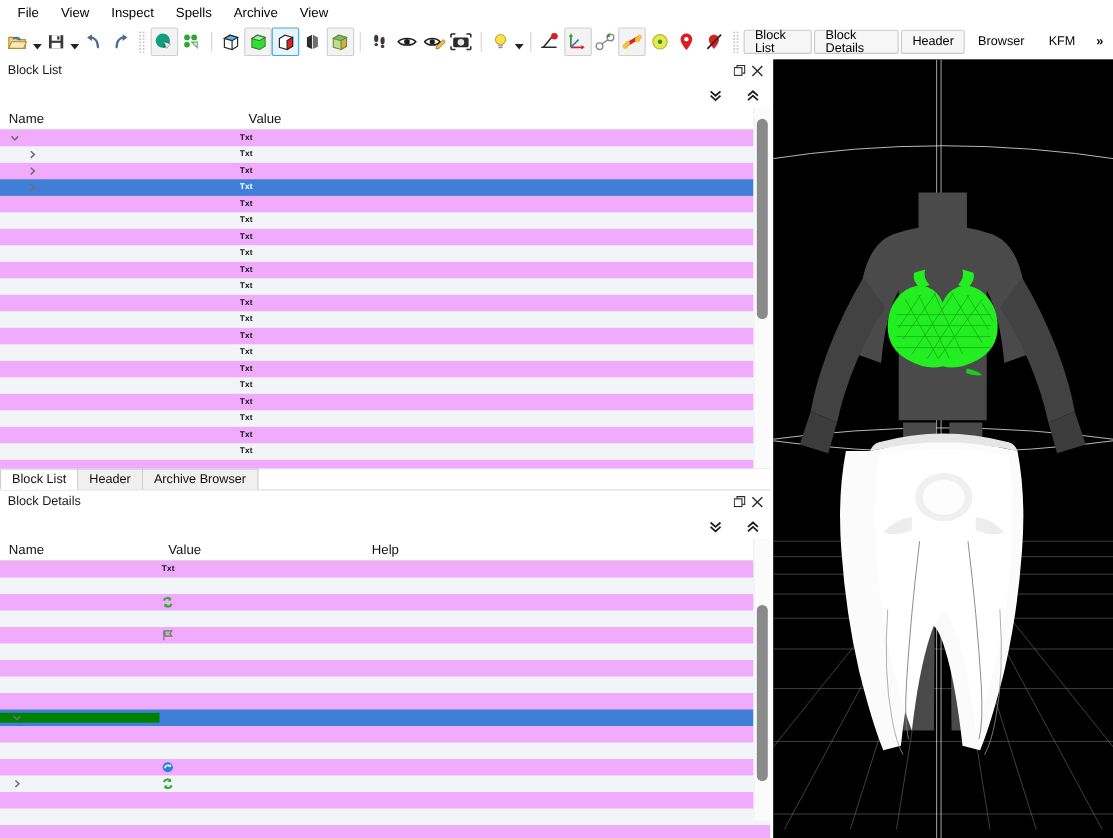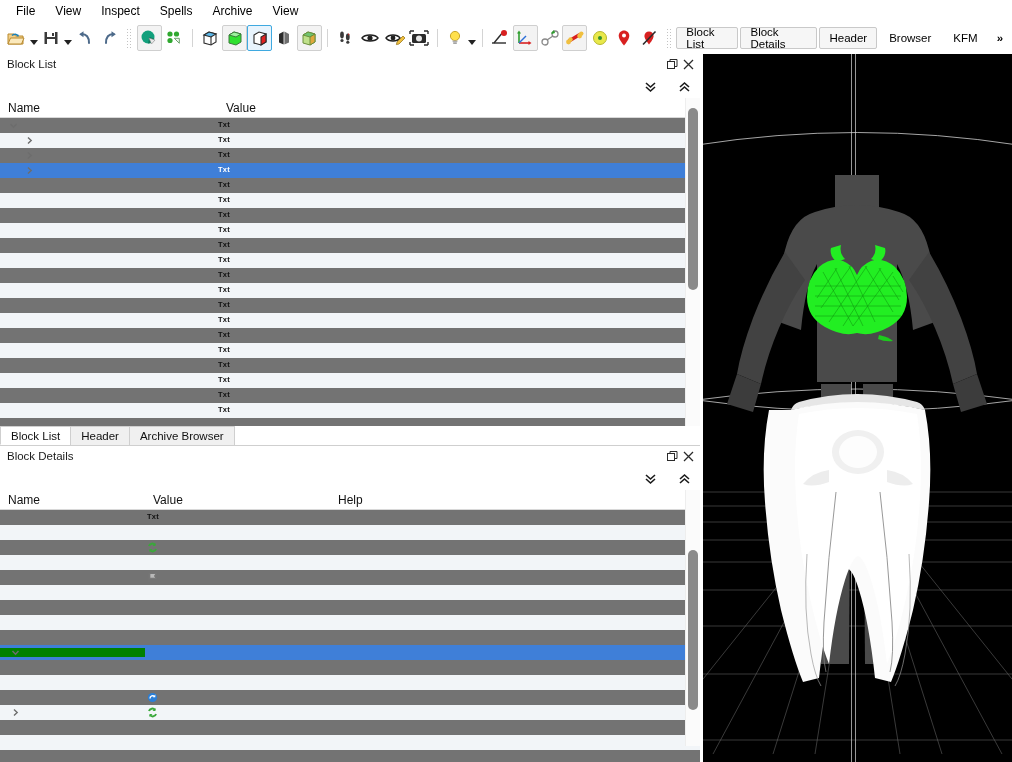--- a/index.html
+++ b/index.html
@@ -42,21 +42,21 @@
   .panel-title .spacer { flex:1; }
   .ptbtn { width:16px; height:16px; display:flex; align-items:center; justify-content:center; }
 
   .chevrow { height:24px; display:flex; align-items:center; justify-content:flex-end; padding-right:8px; gap:18px; }
   .dchev { width:16px; height:16px; display:flex; align-items:center; justify-content:center; }
 
   .hdr { display:flex; height:20px; align-items:flex-end; border-bottom:1px solid #d8d8d8;
          background:#ffffff; font-size:12px; color:#111; }
   .hdr .c { padding:0 0 2px 8px; }
 
-  .rows { position:relative; overflow:hidden; background:#737373; }
+  .rows { position:relative; overflow:hidden; background:#f0abfc; }
   .row { display:flex; height:15px; align-items:center; font-size:11.5px; color:#1b1b1b; white-space:nowrap; }
   .row.alt { background:#f2f5f8; }
   .row.sel { background:#3f7fd8; color:#ffffff; }
   .tw { width:14px; display:flex; align-items:center; justify-content:center; flex:none; }
   .tw svg { display:block; }
   .txt-badge { font-size:7.5px; font-weight:bold; letter-spacing:.2px; color:#111;
                border:none; margin-right:4px; position:relative; top:-1px; }
   .row.sel .txt-badge { color:#fff; }
 
   .col-name { width:218px; flex:none; display:flex; align-items:center; overflow:hidden; }

